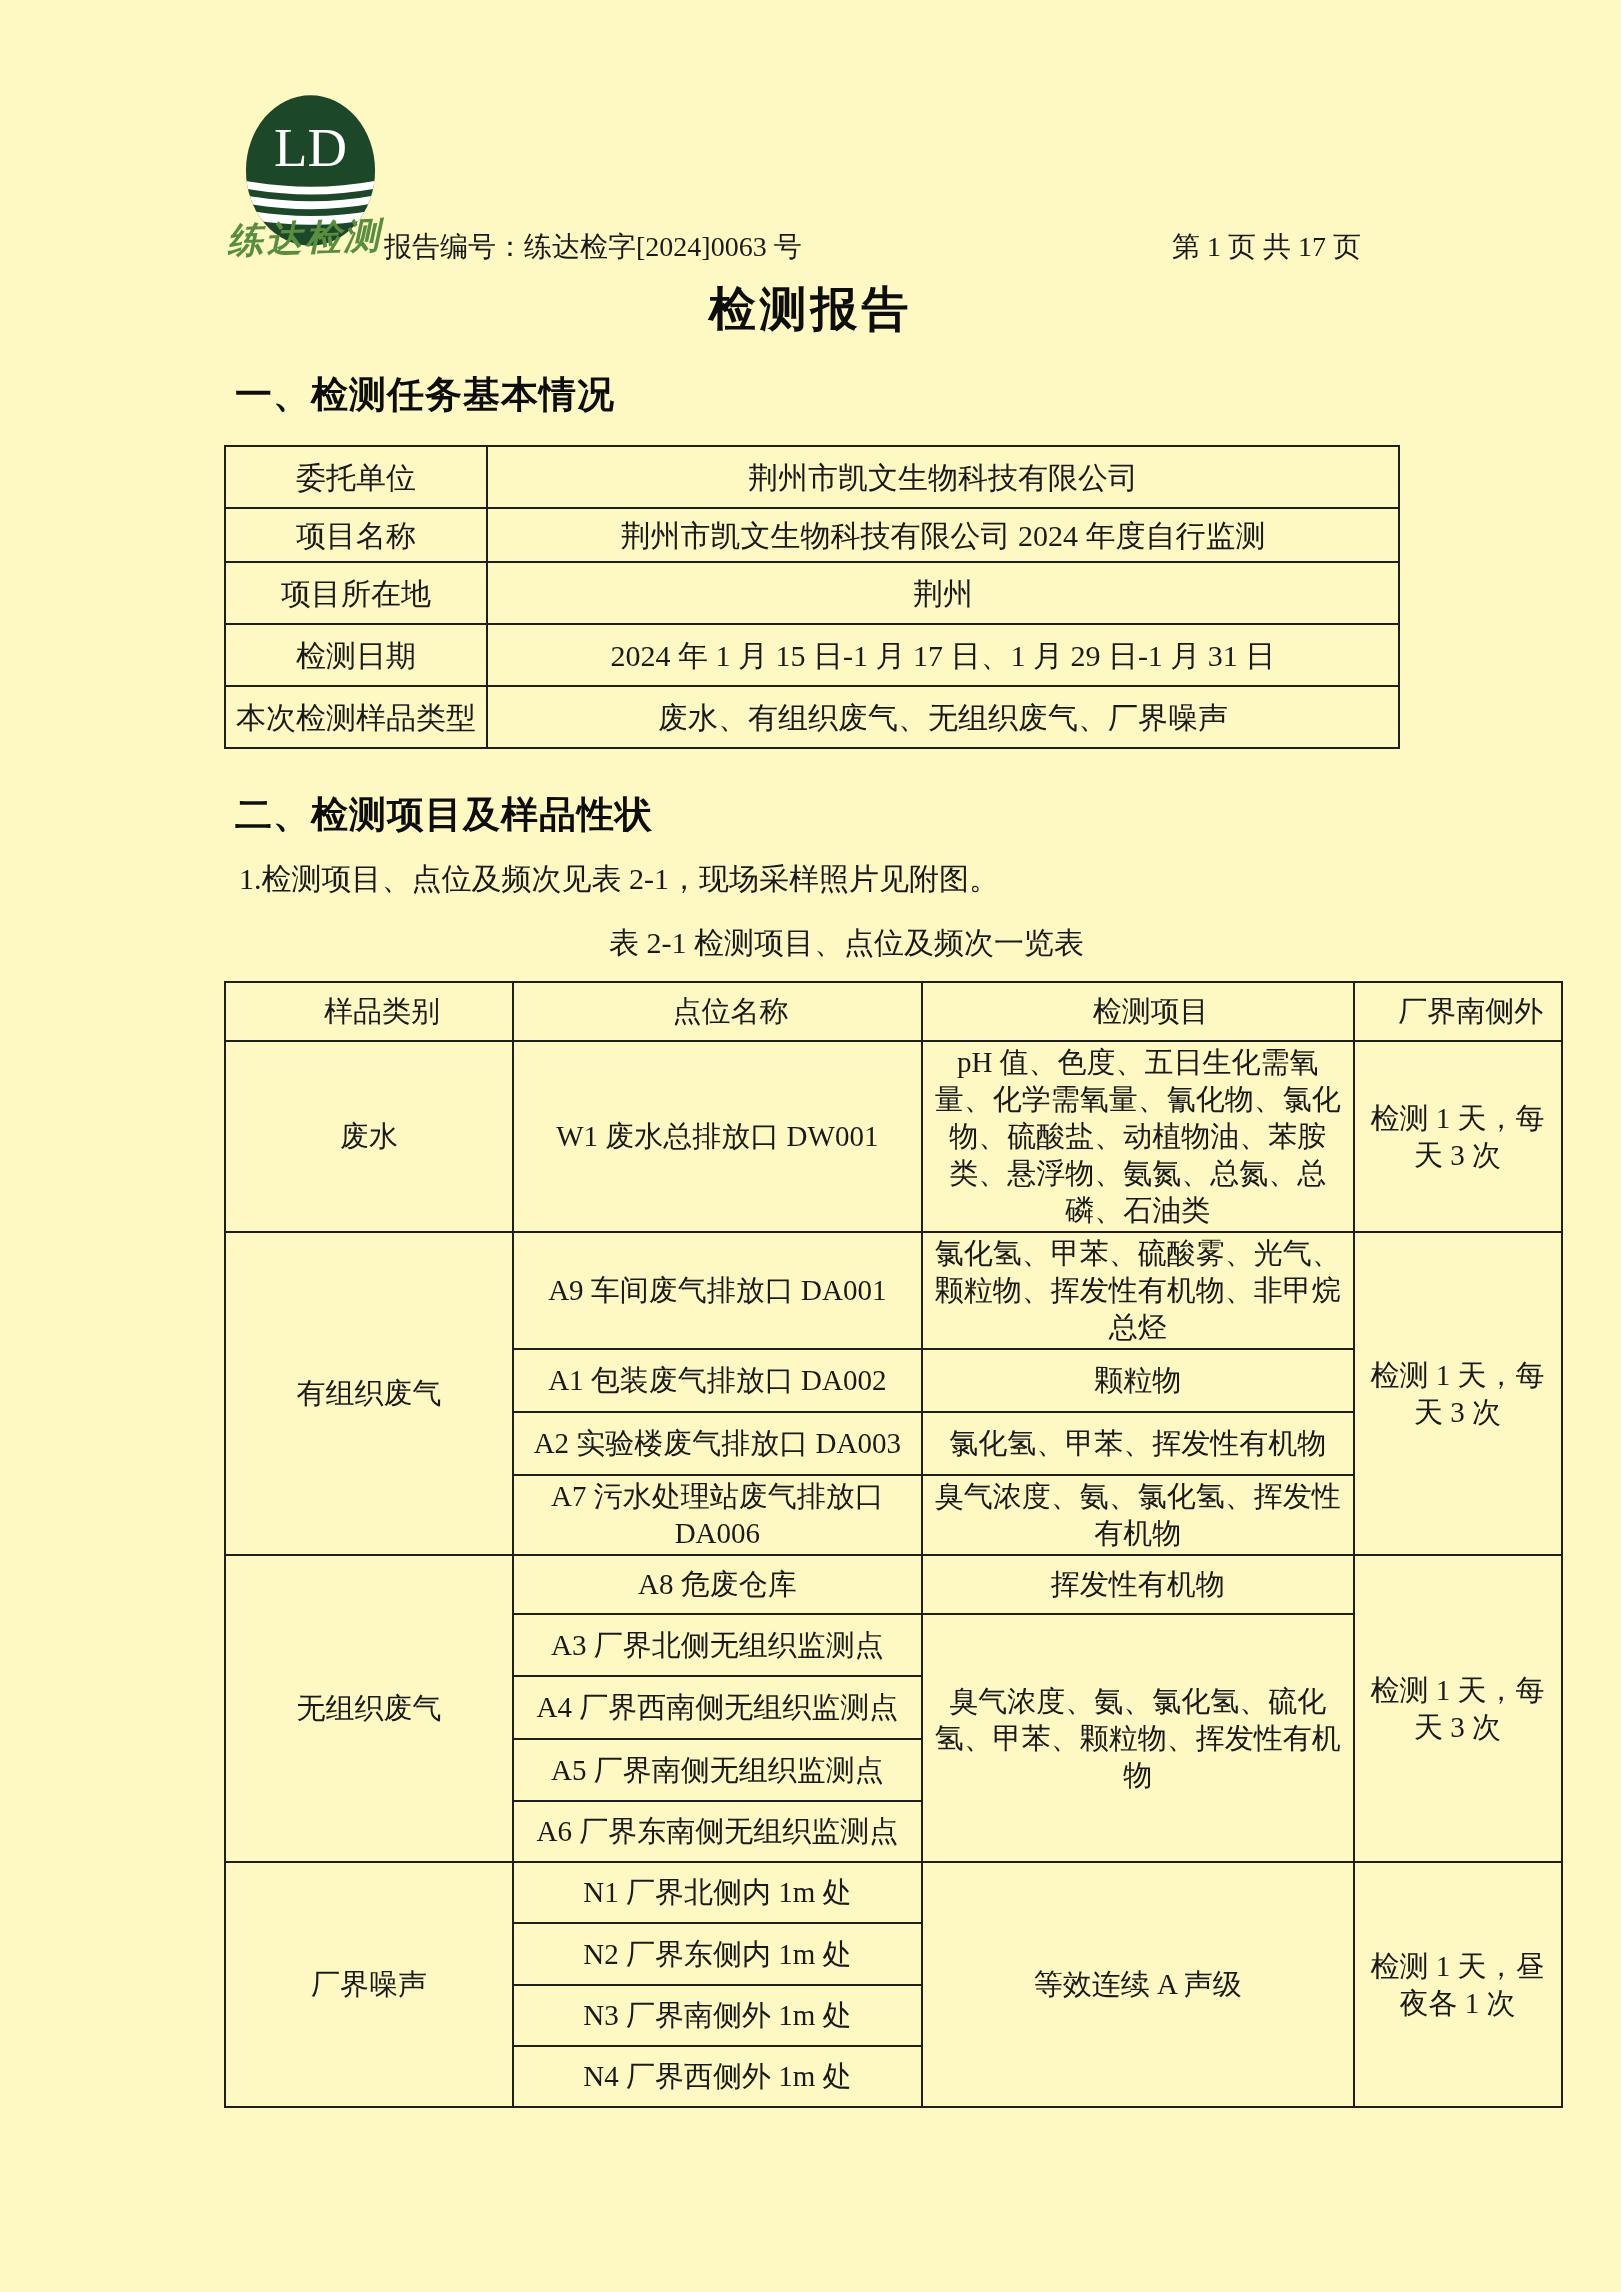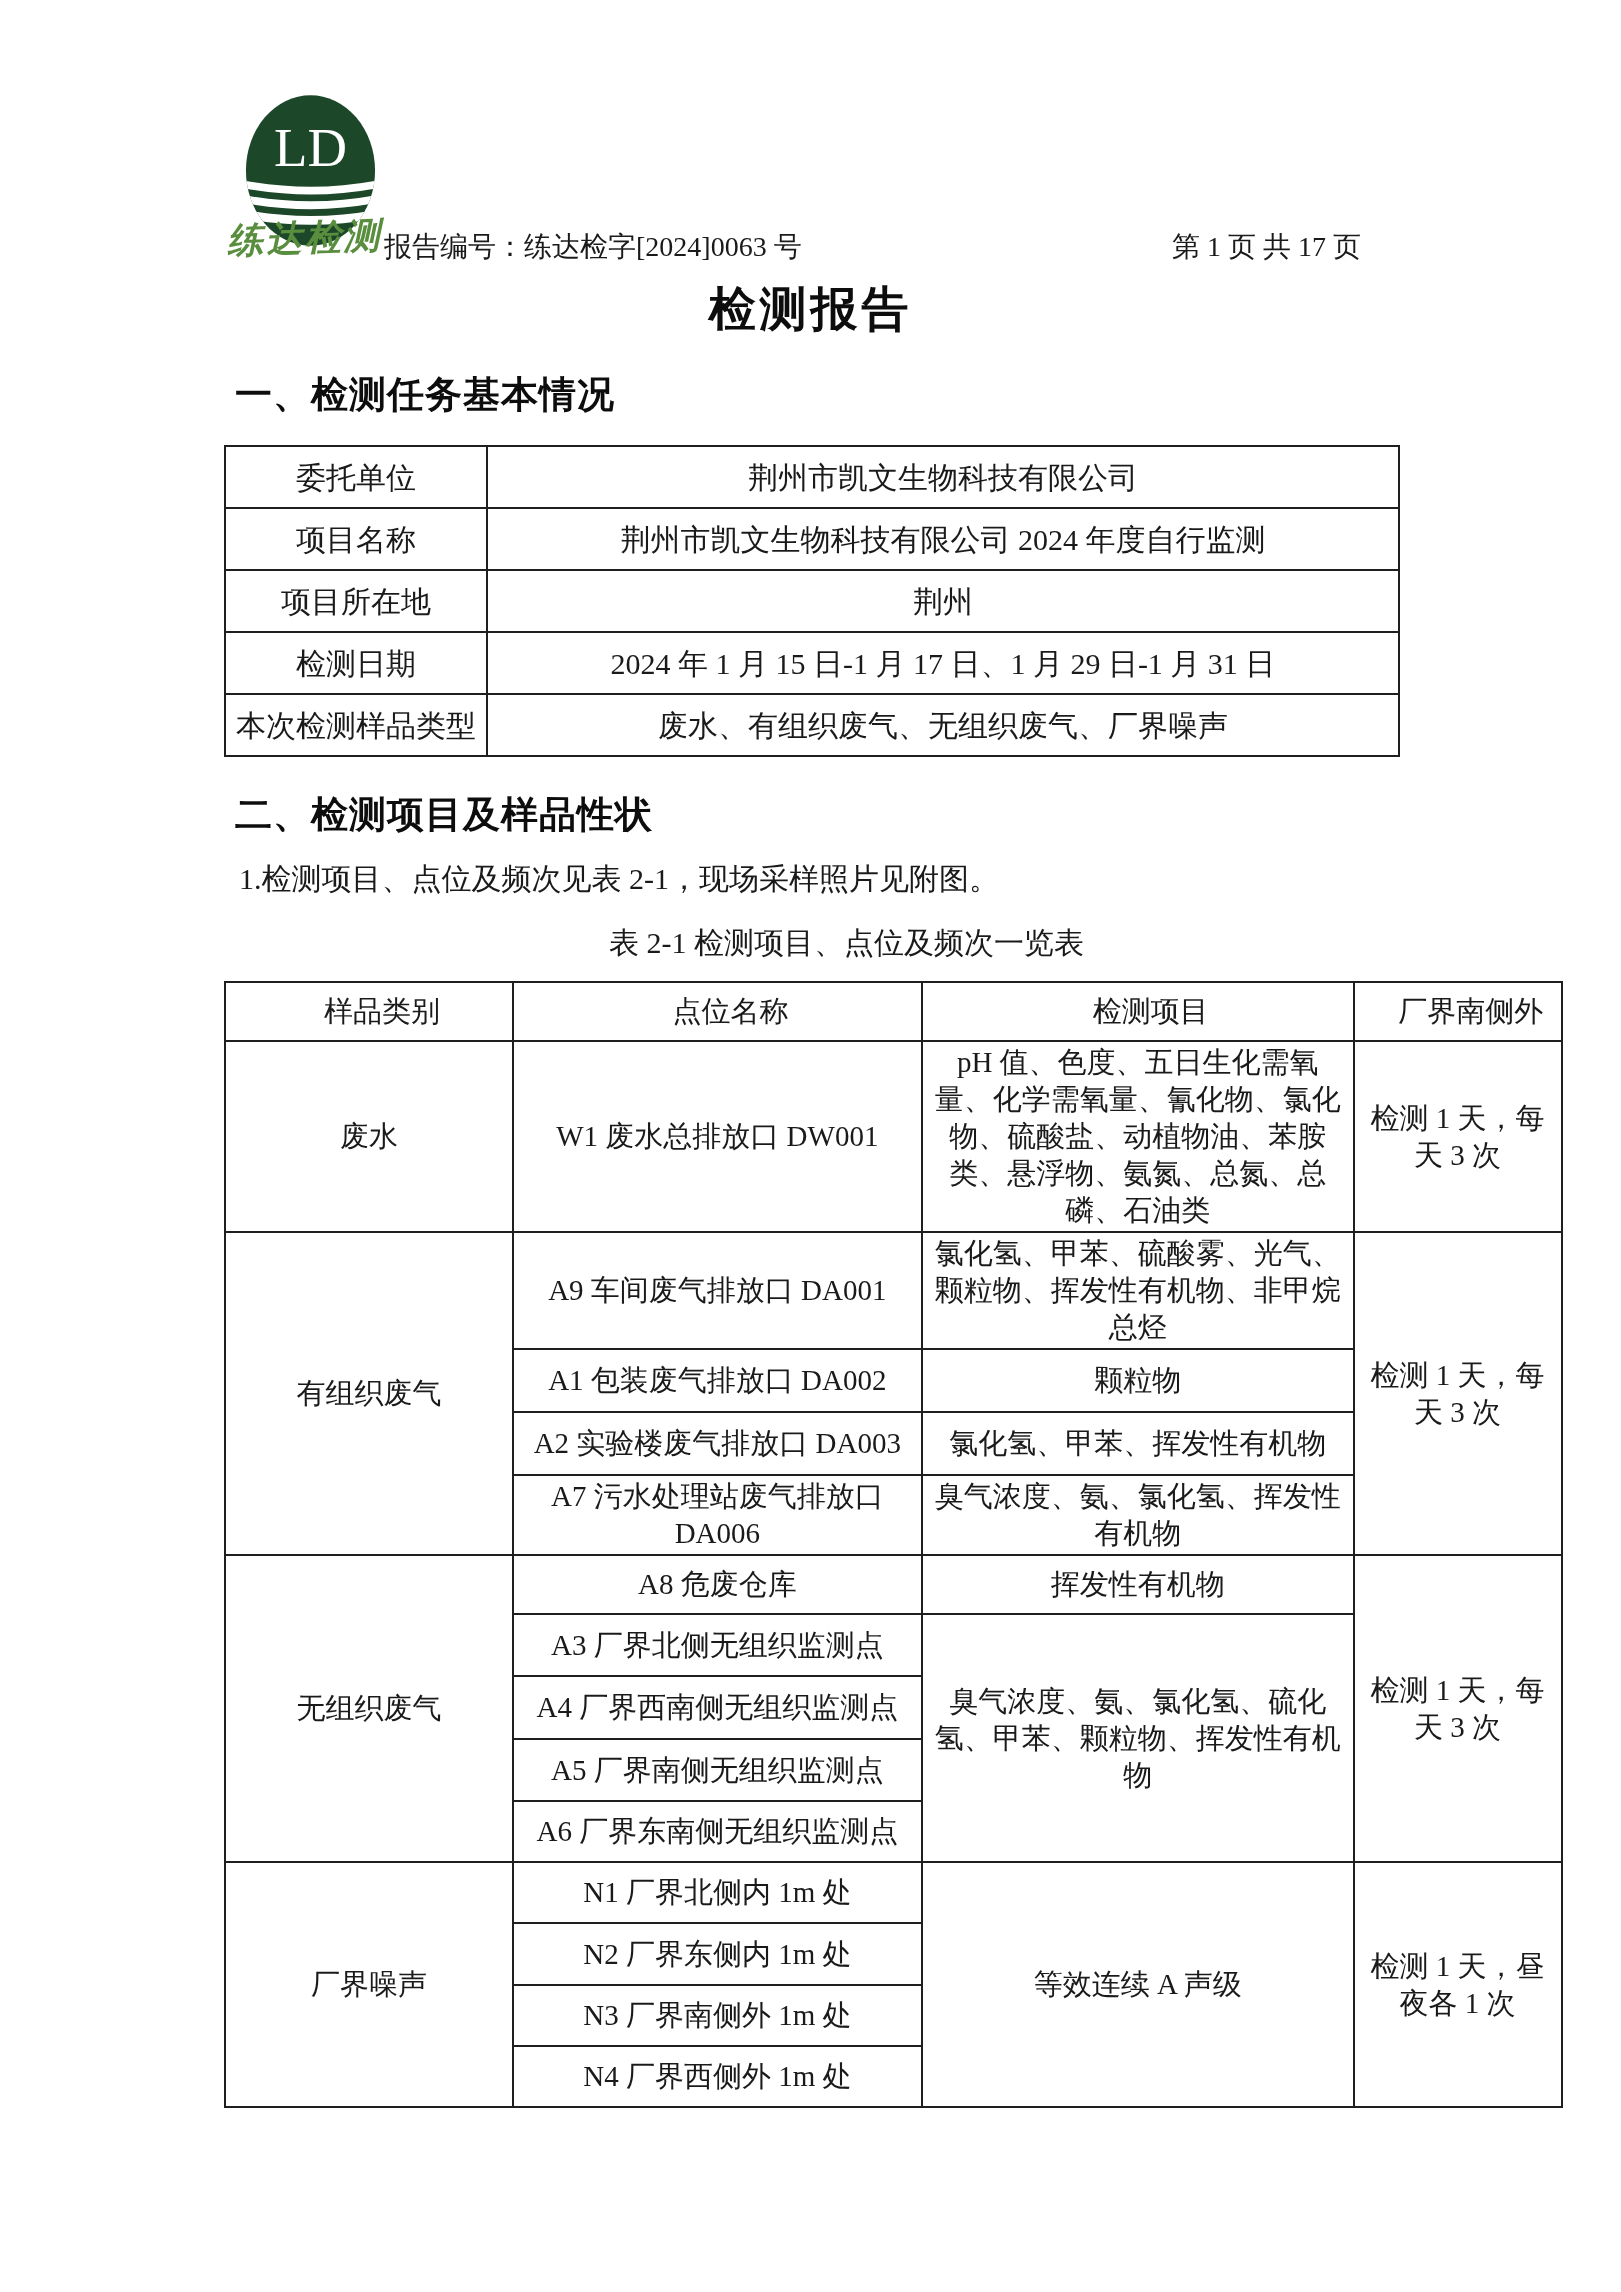--- a/index.html
+++ b/index.html
@@ -1,19 +1,19 @@
 <!DOCTYPE html>
 <html><head>
 <meta charset="utf-8">
 <style>
   html,body{margin:0;padding:0;background:#e8e8e8;}
   .page{
     position:relative;
     width:1621px;height:2293px;
-    background:#ffffff;
+    background:#fef9c3;
     font-family:"Liberation Serif","DejaVu Serif",serif;
     color:#1a1a1a;
     overflow:hidden;
   }
   
   .logo-wrap{position:absolute;left:244px;top:93px;width:133px;height:155px;}
   .brand{
     position:absolute;left:227px;top:214px;width:167px;
     font-size:36px;font-weight:bold;font-style:italic;
     letter-spacing:2.9px;transform:rotate(-2deg);
@@ -86,21 +86,21 @@
   <div class="doc-title">检测报告</div>
 
   <div class="sec-head sec1">一、检测任务基本情况</div>
 
   <table class="t1">
     <tbody>
       <tr style="height:62px">
         <td class="c-label">委托单位</td>
         <td>荆州市凯文生物科技有限公司</td>
       </tr>
-      <tr style="height:62px">
+      <tr style="height:54px">
         <td class="c-label">项目名称</td>
         <td>荆州市凯文生物科技有限公司 2024 年度自行监测</td>
       </tr>
       <tr style="height:62px">
         <td class="c-label">项目所在地</td>
         <td>荆州</td>
       </tr>
       <tr style="height:62px">
         <td class="c-label">检测日期</td>
         <td>2024 年 1 月 15 日-1 月 17 日、1 月 29 日-1 月 31 日</td>

